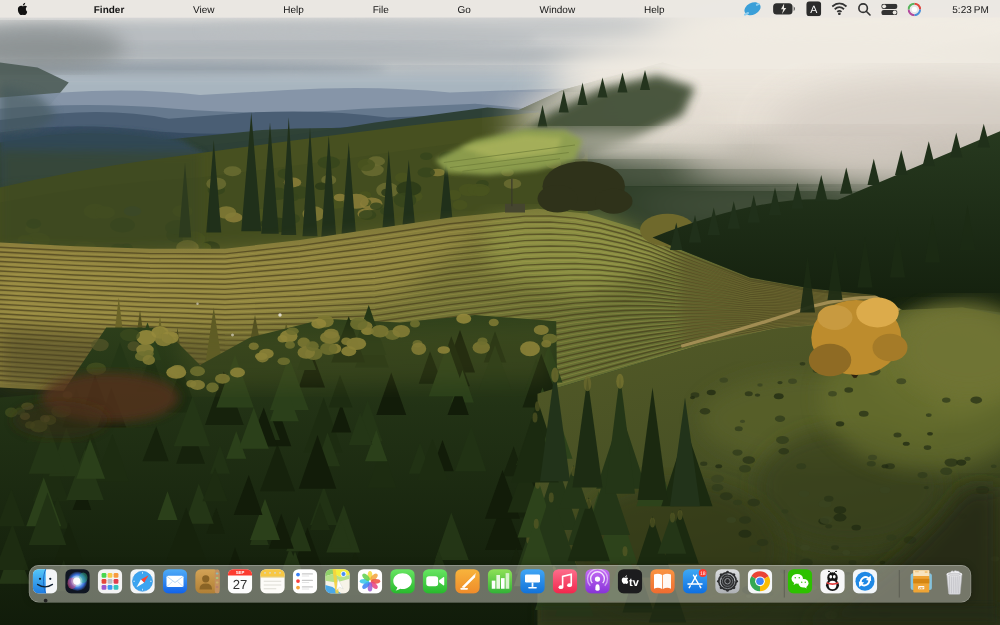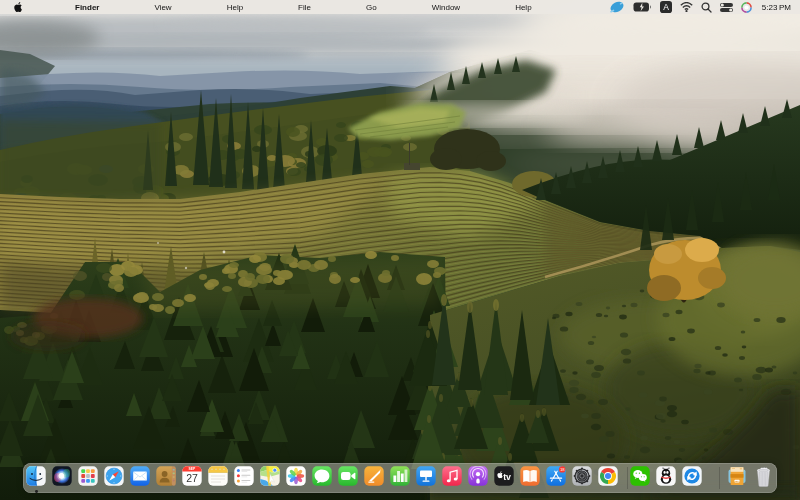--- a/index.html
+++ b/index.html
@@ -1,21 +1,21 @@
 <!DOCTYPE html>
 <html><head><meta charset="utf-8">
 <style>
  html,body{margin:0;padding:0;width:800px;height:500px;overflow:hidden;font-family:"Liberation Sans",sans-serif;}
  #stage{position:relative;width:800px;height:500px;background:#1a2612;}
  #wall{position:absolute;left:0;top:0;}
  #menubar{position:absolute;left:0;top:0;width:800px;height:14px;background:rgba(235,232,226,0.94);display:flex;align-items:center;font-size:8px;color:#141414;gap:44px;}
  #applogo{margin-left:14px;}
  .mitem{margin:0 5.5px;}
  #mright{position:absolute;right:9px;top:0;height:14px;display:flex;align-items:center;gap:8px;}
- #dock{position:absolute;left:23px;top:463px;width:754px;height:30px;background:rgba(182,182,174,0.55);border-radius:8px;box-shadow:inset 0 0 0 0.5px rgba(255,255,255,0.3), 0 0 6px rgba(0,0,0,0.25);text-align:right;}
+ #dock{position:absolute;left:23px;top:452px;width:754px;height:30px;background:rgba(182,182,174,0.55);border-radius:8px;box-shadow:inset 0 0 0 0.5px rgba(255,255,255,0.3), 0 0 6px rgba(0,0,0,0.25);text-align:right;}
 </style></head>
 <body>
 <div id="stage">
 <svg id="wall" width="800" height="500" viewBox="0 0 800 500" xmlns="http://www.w3.org/2000/svg">
  <defs>
   <linearGradient id="sky" x1="0" y1="0" x2="0" y2="1">
    <stop offset="0" stop-color="#dfdedb"></stop>
           <stop offset="0.45" stop-color="#d2d4d5"></stop>
           <stop offset="1" stop-color="#e7e5dd"></stop>
   </linearGradient>
@@ -752,21 +752,21 @@
   <svg width="11" height="11" viewBox="0 0 11 11">
           <circle cx="5.5" cy="5.5" r="5" fill="#e8e8e8"></circle>
           <g stroke-width="1.6" fill="none">
             <path d="M5.5,0.9 A4.6,4.6 0 0 1 10.1,5.5" stroke="#e2483d"></path>
             <path d="M10.1,5.5 A4.6,4.6 0 0 1 5.5,10.1" stroke="#4a90d9"></path>
             <path d="M5.5,10.1 A4.6,4.6 0 0 1 0.9,5.5" stroke="#b24a9d"></path>
             <path d="M0.9,5.5 A4.6,4.6 0 0 1 5.5,0.9" stroke="#58b55c"></path>
           </g>
           <circle cx="5.5" cy="5.5" r="2.1" fill="#fff"></circle>
         </svg>
-  <span style="margin-left:2px;">5:23 PM</span>
+  <span style="margin-left:17px;">5:23 PM</span>
  </div>
 </div>
 <div id="dock">
       <svg style="position:absolute;left:3.0px;top:3.2px;" width="20" height="20" viewBox="0 0 20 20">
         <defs>
           <linearGradient id="fnd" x1="0" y1="0" x2="0" y2="1">
             <stop offset="0" stop-color="#55c6f7"></stop>
             <stop offset="1" stop-color="#1e7de2"></stop>
           </linearGradient>
         </defs>

